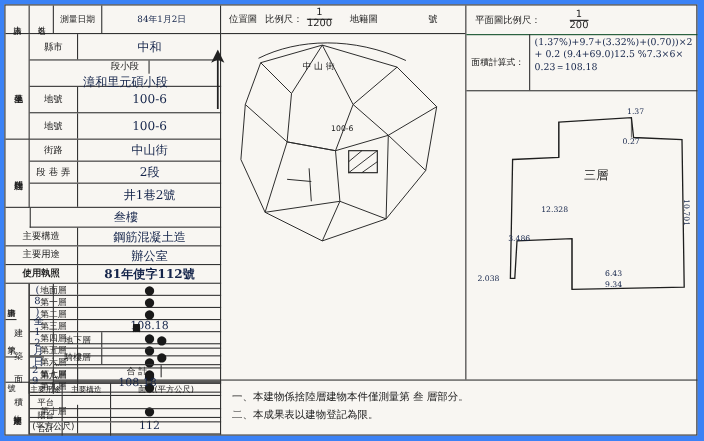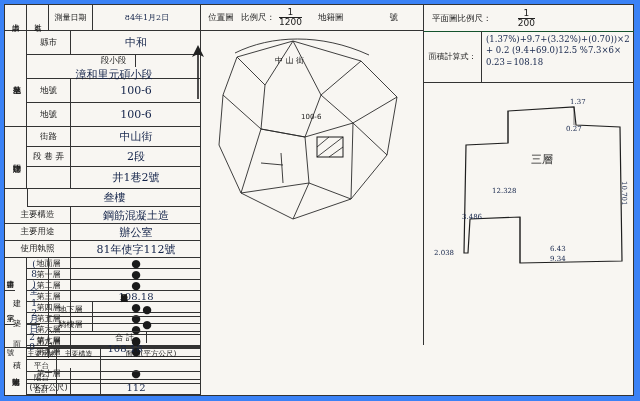--- a/index.html
+++ b/index.html
@@ -146,21 +146,21 @@
         </div>
 
         <div class="row" style="top:176px;height:17px;left:0;">
           <div class="lbl2" style="width:66px;min-width:66px;">主要構造</div>
           <div class="val hand">鋼筋混凝土造</div>
         </div>
         <div class="row" style="top:193px;height:17px;left:0;">
           <div class="lbl2" style="width:66px;min-width:66px;">主要用途</div>
           <div class="val hand">辦公室</div>
         </div>
-        <div class="row" style="top:210px;height:17px;left:0;">
+        <div class="row" style="top:210px;height:17px;left:0;font-weight:bold;">
           <div class="lbl2" style="width:66px;min-width:66px;">使用執照</div>
           <div class="val hand">81年使字112號</div>
         </div>
 
         <div style="position:absolute;left:0;top:227px;width:22px;height:137px;border-right:1px solid #333;box-sizing:border-box;display:flex;align-items:center;justify-content:center;writing-mode:vertical-rl;text-orientation:upright;font-size:8px;letter-spacing:6px;">建 築 面 積</div>
 
         <div style="position:absolute;left:22px;top:227px;width:174px;height:137px;box-sizing:border-box;">
           <div class="row" style="top:0;height:11px;">
             <div class="lbl2" style="width:44px;min-width:44px;font-size:8px;">地面層</div>
             <div class="val dot">●</div>
@@ -350,15 +350,19 @@
         <text x="198" y="96" font-size="7" font-family="DejaVu Serif, serif" fill="#14244a" transform="rotate(90 198,96)">10.701</text>
         <text x="68" y="108" font-size="7" font-family="DejaVu Serif, serif" fill="#14244a">12.328</text>
         <text x="38" y="134" font-size="7" font-family="DejaVu Serif, serif" fill="#14244a">3.486</text>
         <text x="10" y="170" font-size="7" font-family="DejaVu Serif, serif" fill="#14244a">2.038</text>
         <text x="126" y="166" font-size="7" font-family="DejaVu Serif, serif" fill="#14244a">6.43</text>
         <text x="126" y="176" font-size="7" font-family="DejaVu Serif, serif" fill="#14244a">9.34</text>
         <text x="118" y="78" font-size="11" font-family="DejaVu Sans, sans-serif" fill="#1a1a1a" text-anchor="middle">三層</text>
       </svg>
     </div>
 
+    <div class="notes">
+      <div>一、本建物係捨陸層建物本件僅測量第 叁 層部分。</div>
+      <div>二、本成果表以建物登記為限。</div>
+    </div>
 
   </div>
 </div>
 
 </body></html>

